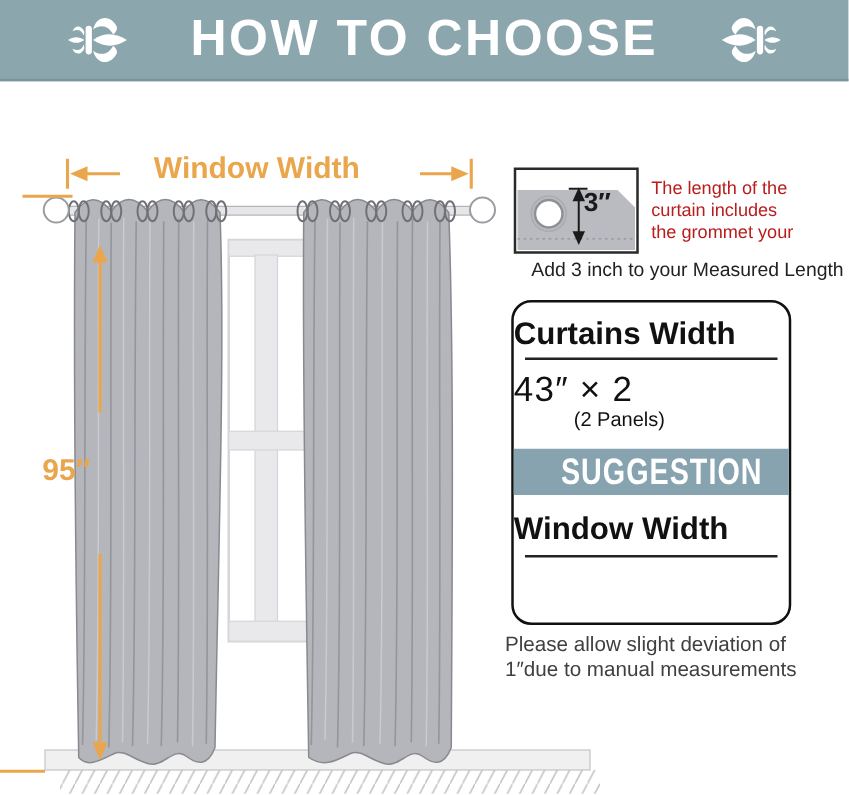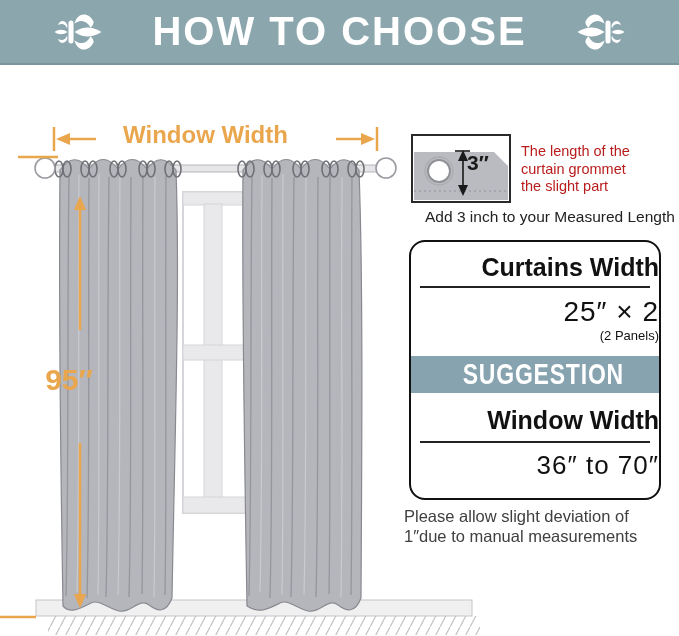--- a/index.html
+++ b/index.html
@@ -21,47 +21,47 @@
   .fleur svg{width:100%;height:100%;display:block;}
   .fleur-left{transform:rotate(90deg);}
   .fleur-right{transform:rotate(-90deg) scaleX(-1);}
   
   .lbl{position:absolute;z-index:2;}
   .win-width-lbl{
     left:123px;top:121px;width:165px;text-align:center;
     color:#eaa64d;font-size:24px;font-weight:bold;white-space:nowrap;
   }
   .height-lbl{
-    left:40px;top:363px;width:58px;text-align:center;
-    color:#eaa64d;font-size:30px;font-weight:bold;white-space:nowrap;
+    left:24px;top:363px;width:58px;text-align:center;
+    color:#eaa64d;font-size:24px;font-weight:bold;white-space:nowrap;
   }
   .grommet-depth-lbl{
     left:467px;top:151px;color:#1a1a1a;font-size:21px;font-weight:bold;white-space:nowrap;
   }
   .grommet-note{
     left:521px;top:143px;width:140px;color:#b91c1c;font-size:14.5px;line-height:17.5px;
   }
   .grommet-note span{display:block;}
   .add-note{
     left:425px;top:208px;color:#222222;font-size:15.5px;white-space:nowrap;
   }
   .deviation-note{
     left:404px;top:506px;width:270px;color:#404040;font-size:16.5px;line-height:20px;
   }
   .deviation-note span{display:block;}
   
   .size-box{
-    position:absolute;z-index:2;left:409px;top:240px;width:252px;height:260px;
+    position:absolute;z-index:2;left:409px;top:240px;width:224px;height:260px;
     border:2.5px solid #111111;border-radius:16px;background:#ffffff;
-    box-sizing:border-box;text-align:right;color:#111111;
+    box-sizing:border-box;text-align:left;color:#111111;
   }
   .size-box .heading{font-size:25px;font-weight:bold;margin-top:11px;}
   .size-box .rule{height:0;border-top:2px solid #222222;margin:4px 9px 0 9px;}
   .size-box .value-big{font-size:28px;margin-top:8px;letter-spacing:1px;}
-  .size-box .panels{font-size:13px;margin-top:0px;}
+  .size-box .panels{font-size:16px;margin-top:0px;padding-left:48px;}
   .suggestion-band{
     margin-top:13px;height:37px;background:#87a3b0;
     display:flex;align-items:center;justify-content:center;padding-left:16px;
   }
   .suggestion-band .s-label{
     color:#ffffff;font-size:28px;font-weight:bold;letter-spacing:1px;
     transform:scaleX(0.82) scaleY(1.05);white-space:nowrap;
   }
   .size-box .heading2{font-size:25px;font-weight:bold;margin-top:13px;}
   .size-box .rule2{height:0;border-top:2px solid #222222;margin:6px 9px 0 9px;}
@@ -232,37 +232,36 @@
       </g>
     </g>
   </svg>
 
   <div class="lbl win-width-lbl">Window Width</div>
   <div class="lbl height-lbl">95″</div>
   <div class="lbl grommet-depth-lbl">3″</div>
 
   <div class="lbl grommet-note">
     <span>The length of the</span>
-    <span>curtain grommet</span>
-    <span>the slight part</span>
+    <span>curtain includes</span>
+    <span>the grommet your</span>
   </div>
 
   <div class="lbl add-note">Add 3 inch to your Measured Length</div>
 
   <div class="size-box">
     <div class="heading">Curtains Width</div>
     <div class="rule"></div>
-    <div class="value-big">25″ × 2</div>
+    <div class="value-big">43″ × 2</div>
     <div class="panels">(2 Panels)</div>
     <div class="suggestion-band">
       <span class="s-label">SUGGESTION</span>
     </div>
     <div class="heading2">Window Width</div>
     <div class="rule2"></div>
-    <div class="value-big2">36″ to 70″</div>
   </div>
 
   <div class="lbl deviation-note">
     <span>Please allow slight deviation of</span>
     <span>1″due to manual measurements</span>
   </div>
 
 </div>
 
 </body></html>

